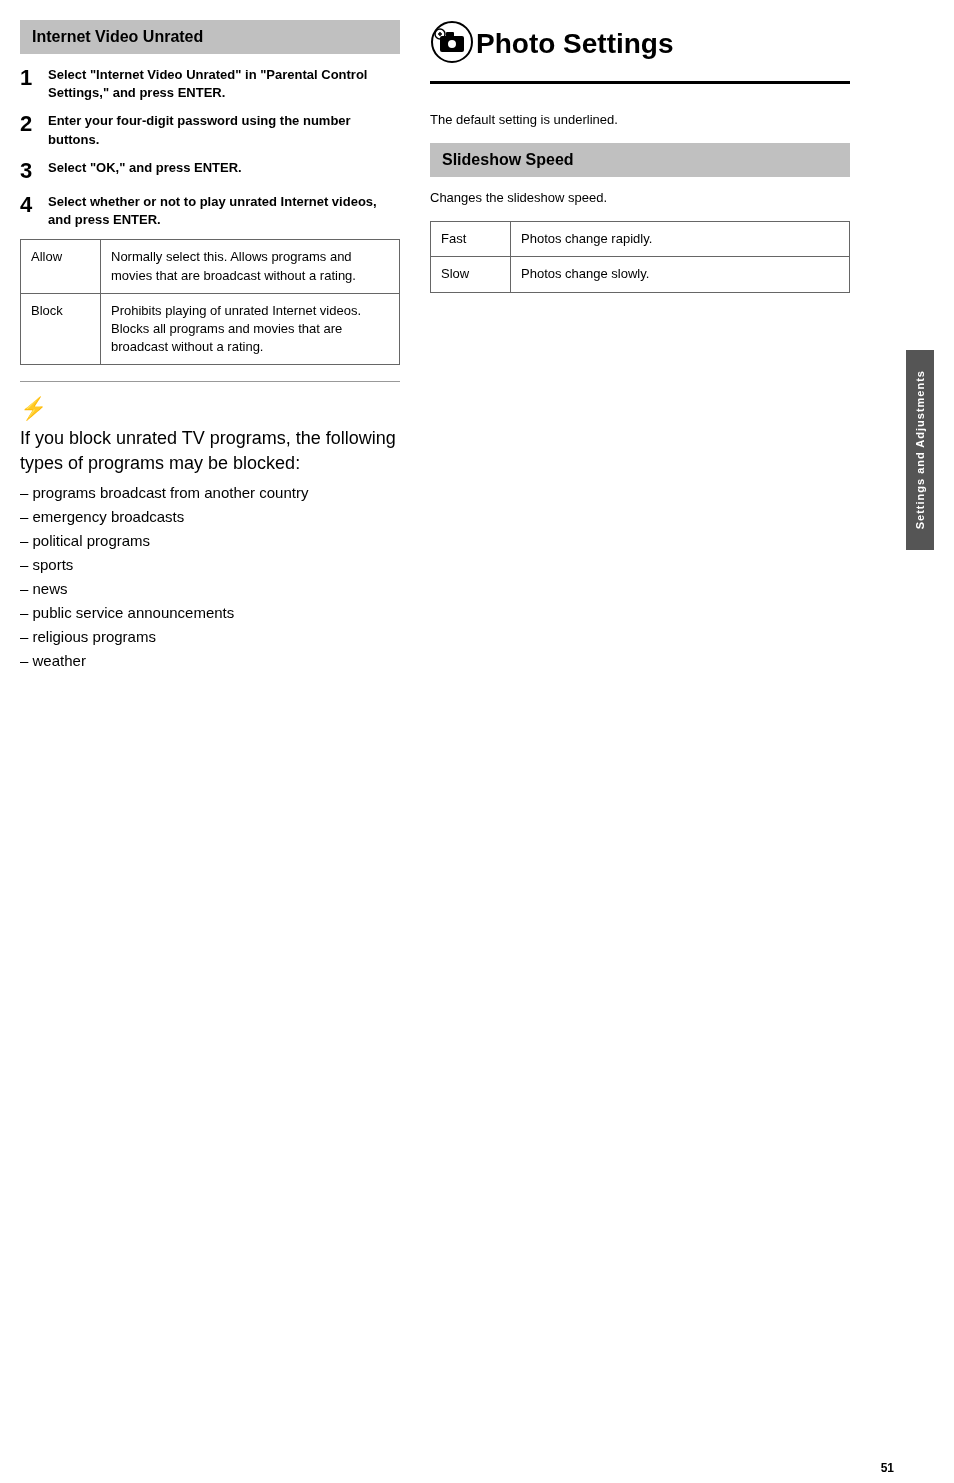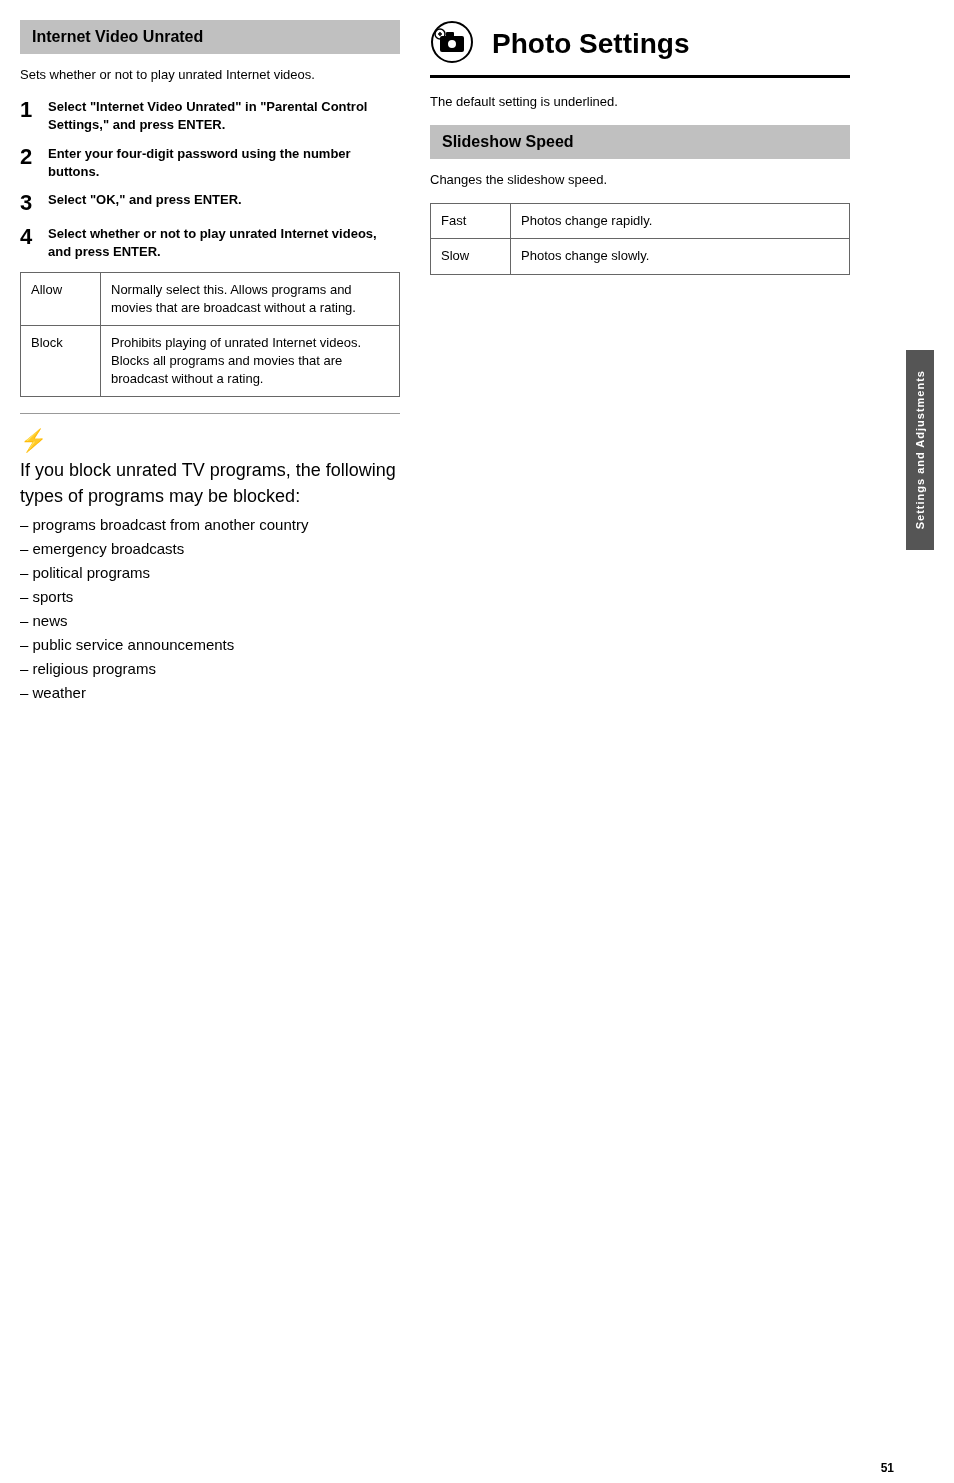--- a/index.html
+++ b/index.html
@@ -131,24 +131,24 @@
 
     .note-list li {
       font-size: 15px;
       line-height: 1.6;
     }
 
     
     .photo-settings-header {
       display: flex;
       align-items: center;
-      gap: 18px;
-      margin-bottom: 16px;
+      gap: 2px;
+      margin-bottom: 28px;
       border-bottom: 3px solid #000;
-      padding-bottom: 8px;
+      padding-bottom: 14px;
     }
 
     .photo-title {
       font-size: 28px;
       font-weight: bold;
     }
 
     .default-note {
       font-size: 13px;
       margin-bottom: 16px;
@@ -204,21 +204,20 @@
 
 <div class="page-container">
   <div class="main-content">
 
     <div class="left-column">
 
       <div class="section-header">
         <h2>Internet Video Unrated</h2>
       </div>
 
-      <p class="section-intro">Sets whether or not to play unrated Internet videos.</p>
 
       <div class="step">
         <span class="step-number">1</span>
         <span class="step-text">Select "Internet Video Unrated" in "Parental Control Settings," and press ENTER.</span>
       </div>
 
       <div class="step">
         <span class="step-number">2</span>
         <span class="step-text">Enter your four-digit password using the number buttons.</span>
       </div>

